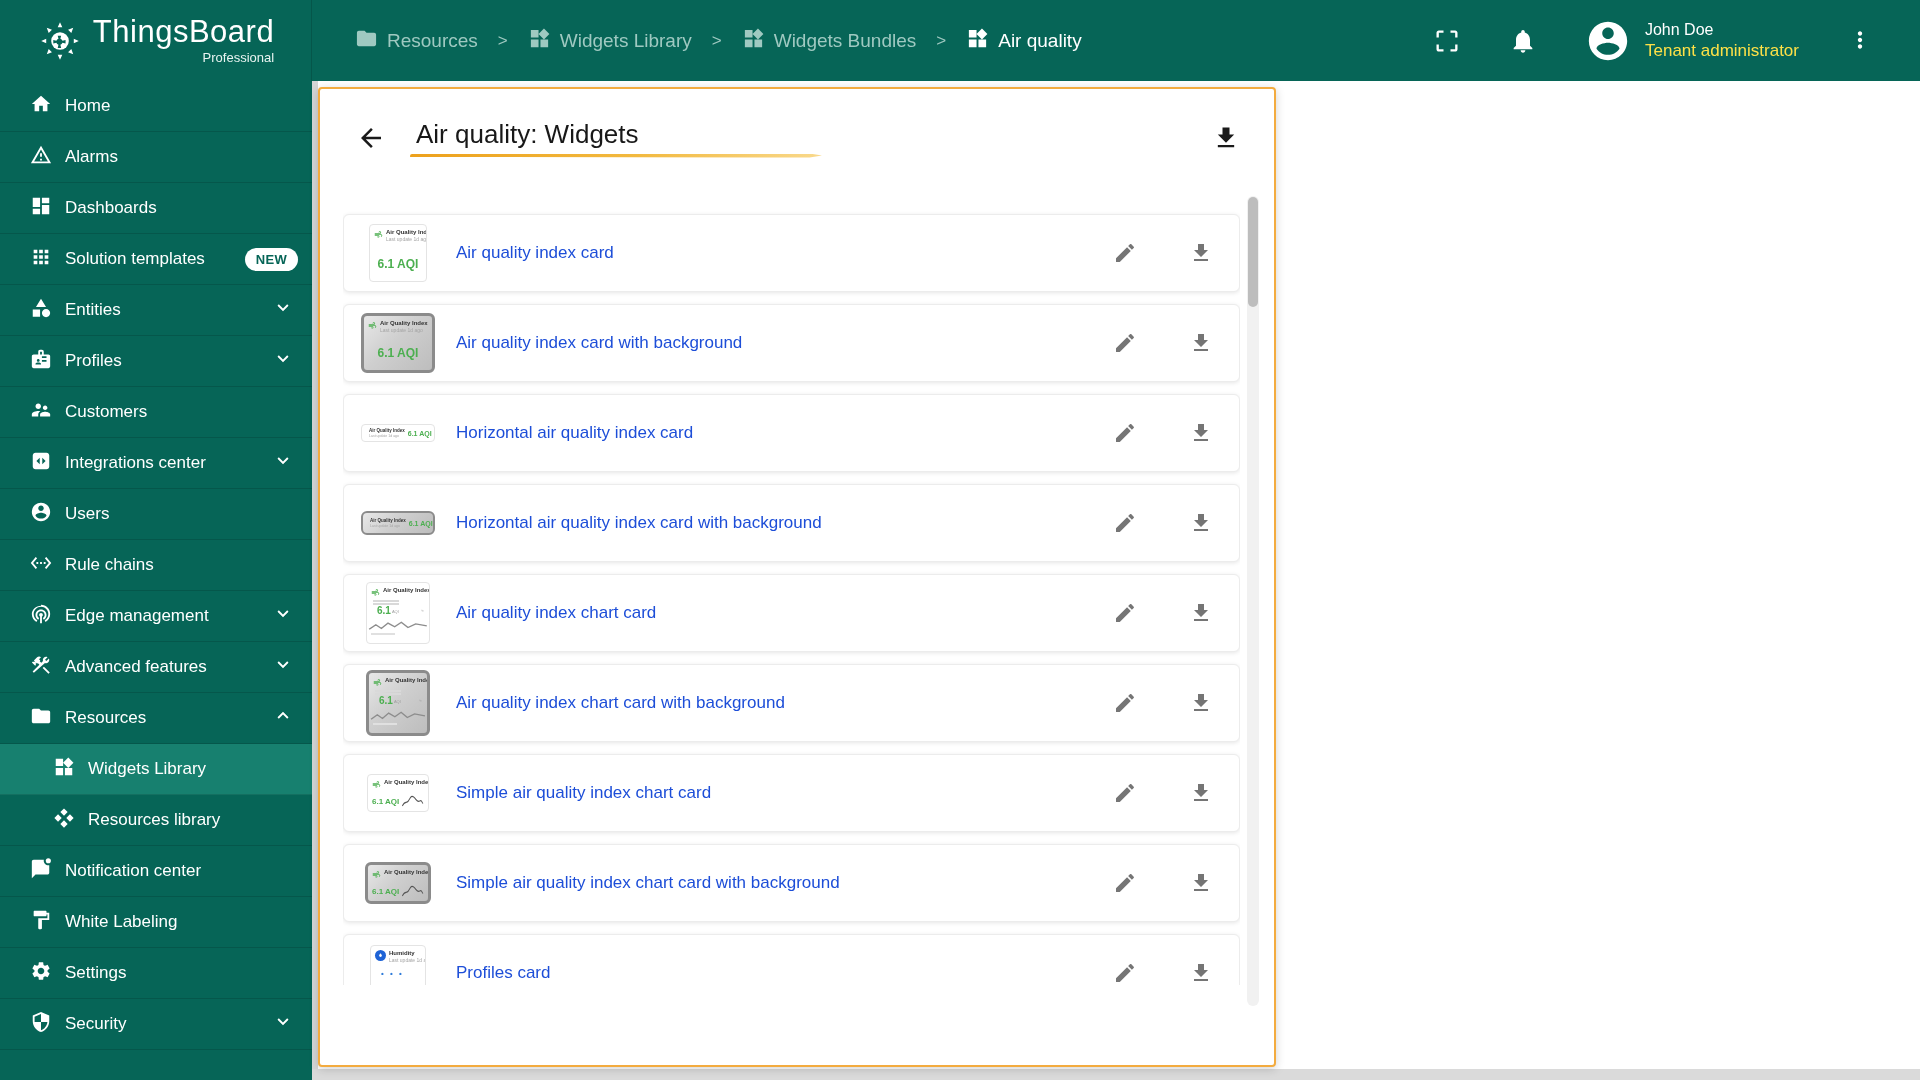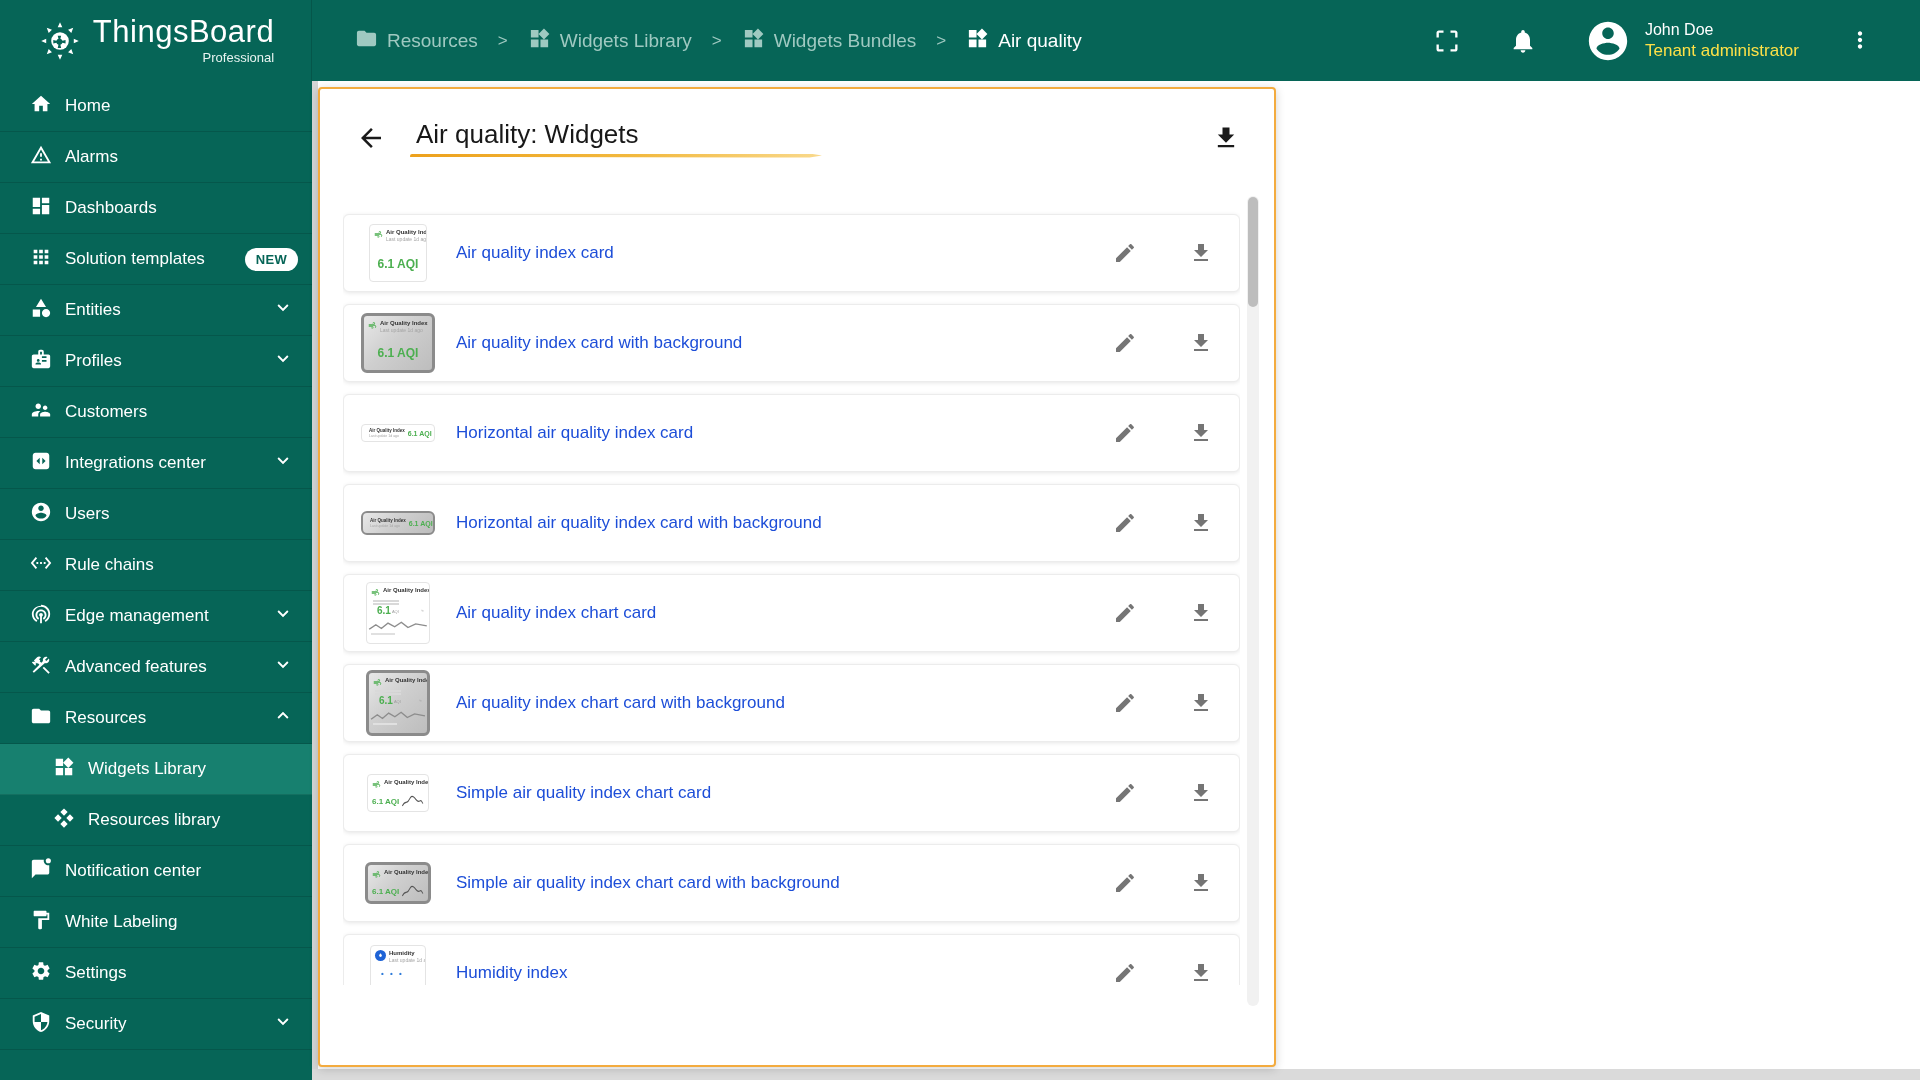--- a/index.html
+++ b/index.html
@@ -588,21 +588,21 @@
                     </svg>
                   </span>
                   <div>
                     <div class="th-title">Humidity</div>
                     <div class="th-sub">Last update 1d ago</div>
                   </div>
                 </div>
                 <div class="th-dots">• • •</div>
               </div>
             </div>
-            <div class="row-label">Humidity index</div>
+            <div class="row-label">Profiles card</div>
             <div class="row-actions">
               <span class="act-btn"><svg viewBox="0 0 24 24">
                   <path d="M3 17.25V21h3.75L17.81 9.94l-3.75-3.75L3 17.25zM20.71 7.04c.39-.39.39-1.02 0-1.41l-2.34-2.34c-.39-.39-1.02-.39-1.41 0l-1.83 1.83 3.75 3.75 1.83-1.83z"></path>
                 </svg></span>
               <span class="act-btn"><svg viewBox="0 0 24 24">
                   <path d="M19 9h-4V3H9v6H5l7 7 7-7zM5 18v2h14v-2H5z"></path>
                 </svg></span>
             </div>
           </div>
         </div>

